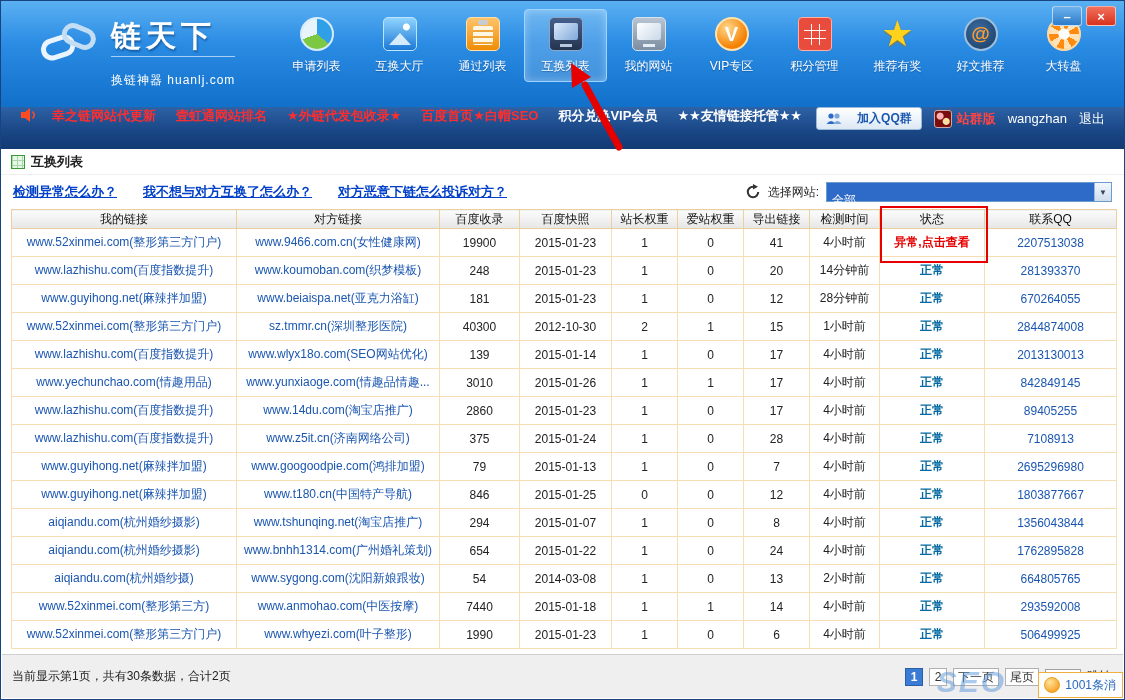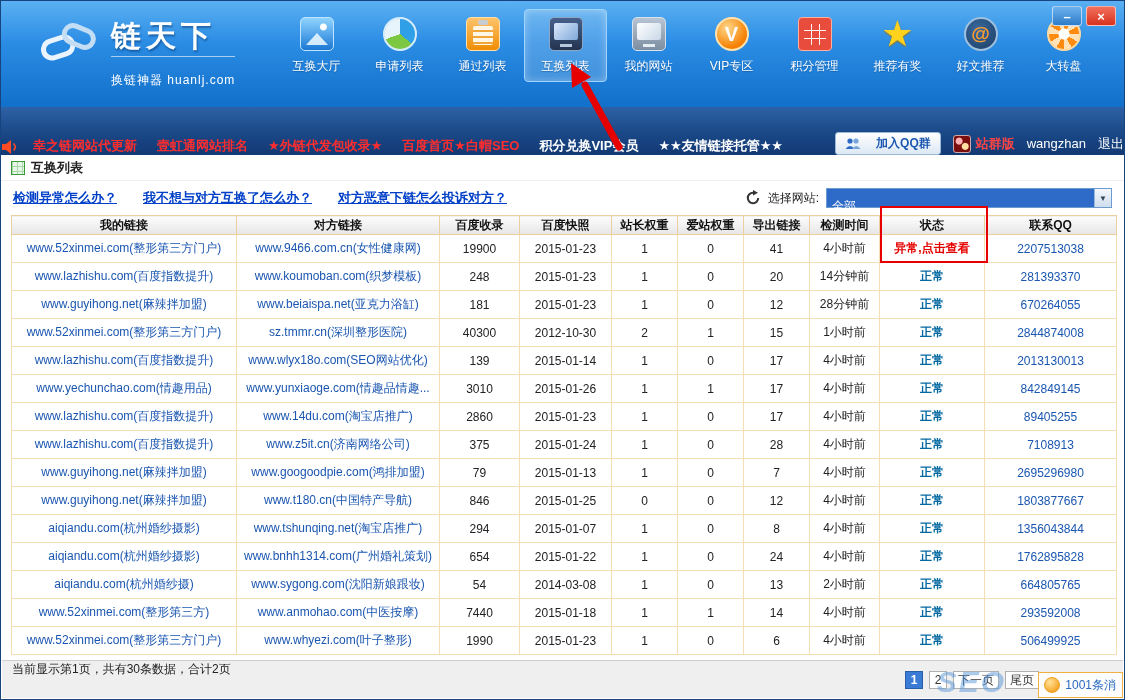--- a/index.html
+++ b/index.html
@@ -32,21 +32,21 @@
 .icon-points{border-radius:4px;background:#e84c3c;border:1px solid #ffb0a0}
 .icon-points::after{content:"";position:absolute;inset:6px 5px 5px;background-image:linear-gradient(0deg,rgba(255,255,255,.95) 1px,transparent 1px),linear-gradient(90deg,rgba(255,255,255,.95) 1px,transparent 1px);background-size:8px 8px;background-position:-1px -1px}
 .icon-star{font-size:36px;color:#ffd21e;text-shadow:0 1px 2px #a87400;line-height:34px}
 .icon-at{border-radius:50%;background:radial-gradient(circle at 40% 35%,#3a6a9e,#1b3c64);border:2px solid #9fc0dc;color:#ff9d2e;font-size:19px}
 .icon-wheel{border-radius:50%;background:radial-gradient(circle at 50% 50%,#fff 0 5px,rgba(255,255,255,0) 6px),repeating-conic-gradient(#ff8a10 0 30deg,#ffe2b8 30deg 60deg);border:2px solid #ffd9a0}
 .winbtns{position:absolute;top:5px;right:8px;display:flex;gap:4px}
 .winbtn{width:30px;height:20px;border-radius:3px;display:flex;align-items:center;justify-content:center;color:#fff;font-size:13px;font-weight:bold;cursor:pointer;border:1px solid rgba(255,255,255,.6)}
 .winbtn.min{background:linear-gradient(180deg,#6db2ee,#2d7cc8)}
 .winbtn.close{background:linear-gradient(180deg,#f2705c,#d8321e)}
 
-.navbar{height:48px;background:linear-gradient(180deg,#2d62a6 0%,#1a4786 55%,#123a74 100%);display:flex;align-items:flex-end;padding:0 0;gap:14px}
+.navbar{height:42px;background:linear-gradient(180deg,#2d62a6 0%,#1a4786 55%,#123a74 100%);display:flex;align-items:flex-start;padding:0 19px;gap:14px}
 .nav-links{display:flex;align-items:center;gap:20px}
 .nav-link{font-size:13px;font-weight:bold;cursor:pointer;white-space:nowrap}
 .nav-link.red{color:#ff2d2d}
 .nav-link.white{color:#fff}
 .nav-right{margin-left:auto;display:flex;align-items:center;gap:12px}
 .qq-btn{display:flex;align-items:center;gap:15px;background:linear-gradient(180deg,#ffffff,#dce8f4);border:1px solid #9ab8d8;border-radius:3px;padding:2px 9px;font-size:12px;font-weight:bold;color:#1a56b0;cursor:pointer;white-space:nowrap}
 .edition{display:flex;align-items:center;gap:5px;font-size:13px;font-weight:bold;color:#ff4444;cursor:pointer;white-space:nowrap}
 .edition-icon{width:18px;height:18px;border-radius:3px;background:radial-gradient(circle at 32% 32%,#ffb0b0 0 3px,transparent 4px),radial-gradient(circle at 70% 65%,#ffe0a0 0 3px,transparent 4px),#7a0e0e;border:1px solid #caa}
 .nav-user{color:#fff;font-size:13px;white-space:nowrap}
 .nav-logout{color:#fff;font-size:13px;cursor:pointer;white-space:nowrap}
@@ -56,27 +56,27 @@
 .grid-icon{width:14px;height:14px;border:1px solid #3a9a3a;background-image:linear-gradient(0deg,#a8d8a8 1px,transparent 1px),linear-gradient(90deg,#a8d8a8 1px,transparent 1px);background-size:5px 5px;background-color:#e8f8e8}
 .tools-row{height:34px;display:flex;align-items:center;padding:0 12px;gap:24px}
 .help-links{display:flex;align-items:flex-start;gap:26px}
 .help-link{font-size:13px;font-weight:bold;color:#0040c8;text-decoration:underline;cursor:pointer;white-space:nowrap}
 .filter{margin-left:auto;display:flex;align-items:center;gap:7px}
 .filter-label{font-size:12px;color:#222;white-space:nowrap}
 .select{width:286px;height:20px;border:1px solid #6a9cd0;background:#fff;display:flex;cursor:pointer}
 .select-value{flex:1;background:#2e6ac8;color:#fff;font-size:12px;line-height:18px;padding:8px 5px}
 .select-arrow{width:17px;background:linear-gradient(180deg,#f4f8fc,#cfdded);border-left:1px solid #9ab8d8;display:flex;align-items:center;justify-content:center;font-size:8px;color:#345}
 table.swap{width:1105px;margin:0 10px;border-collapse:collapse;table-layout:fixed;font-size:12px}
-.swap th{height:19px;background:linear-gradient(180deg,#fcfcfc,#e6e6e6);border:1px solid #eccf9e;color:#111;font-weight:bold;font-size:12px;white-space:nowrap}
+.swap th{height:19px;background:linear-gradient(180deg,#fcfcfc,#e6e6e6);border:1px solid #eccf9e;color:#111;font-weight:normal;font-size:12px;white-space:nowrap}
 .swap td{height:28px;border:1px solid #f5ddb4;text-align:center;color:#222;overflow:hidden;white-space:nowrap;text-overflow:ellipsis;padding:0 2px}
 .swap td.c0,.swap td.c1,.swap td.c9{color:#1a56b0;cursor:pointer}
 .swap td.normal{color:#0369a1;font-weight:bold}
 .swap td.abnormal{color:#e60000;font-weight:bold}
 
-.footer{position:absolute;left:1px;right:1px;bottom:1px;height:38px;background:#efefef;border-top:1px solid #cfcfcf;display:flex;padding:0 10px;font-size:12px;color:#222}
+.footer{position:absolute;left:1px;right:1px;bottom:1px;height:44px;background:#efefef;border-top:1px solid #cfcfcf;display:flex;align-items:center;padding:0 10px;font-size:12px;color:#222}
 .pager{margin-left:auto;display:flex;align-items:center;gap:6px;margin-right:2px}
 .pg{min-width:18px;height:18px;line-height:16px;text-align:center;border:1px solid #b0b0b0;background:#fff;font-size:12px;color:#333;padding:0 4px;cursor:pointer;white-space:nowrap}
 .pg.active{background:#3a7bd5;border-color:#2a5fa8;color:#fff;font-weight:bold}
 .jump-input{width:36px;height:16px;border:1px solid #a0a0a0;font-size:11px;padding:0 2px}
 .jump-label{font-size:12px;color:#222;cursor:pointer;white-space:nowrap}
 
 .watermark{position:absolute;right:118px;bottom:0;font-size:30px;font-weight:bold;font-style:italic;color:rgba(90,150,215,.5);letter-spacing:2px;z-index:15;pointer-events:none}
 .qq-popup{position:absolute;right:1px;bottom:1px;height:26px;background:#fdfdfd;border:1px solid #f0b040;display:flex;align-items:center;gap:5px;padding:0 6px 0 5px;z-index:25;font-size:12px;color:#2a6ac0;white-space:nowrap}
 .qq-popup-icon{width:16px;height:16px;border-radius:50%;background:radial-gradient(circle at 35% 30%,#ffe39a,#f59000);border:1px solid #e8a020}
 .red-box{position:absolute;left:879px;top:205px;width:108px;height:57px;border:2px solid #e60000;z-index:6;pointer-events:none}
@@ -93,26 +93,26 @@
         <rect x="6" y="20" width="30" height="17" rx="8.5" fill="none" stroke="#eaf4fe" stroke-width="5" transform="rotate(-18 21 28)"></rect>
         <rect x="27" y="9" width="30" height="17" rx="8.5" fill="none" stroke="#c2ddf4" stroke-width="5" transform="rotate(22 42 17)"></rect>
       </svg>
       <div class="brand-text">
         <div class="brand-title">链天下</div>
         <div class="brand-sub">换链神器 huanlj.com</div>
       </div>
     </div>
     <div class="toolbar" id="toolbar-items">
         <div class="tb-item">
+          <div class="tb-icon icon-pie"></div>
+          <div class="tb-label">申请列表</div>
+        </div>
+        <div class="tb-item">
           <div class="tb-icon icon-hall"></div>
           <div class="tb-label">互换大厅</div>
-        </div>
-        <div class="tb-item">
-          <div class="tb-icon icon-pie"></div>
-          <div class="tb-label">申请列表</div>
         </div>
         <div class="tb-item">
           <div class="tb-icon icon-clipboard"></div>
           <div class="tb-label">通过列表</div>
         </div>
         <div class="tb-item active">
           <div class="tb-icon icon-monitor"></div>
           <div class="tb-label">互换列表</div>
         </div>
         <div class="tb-item">

